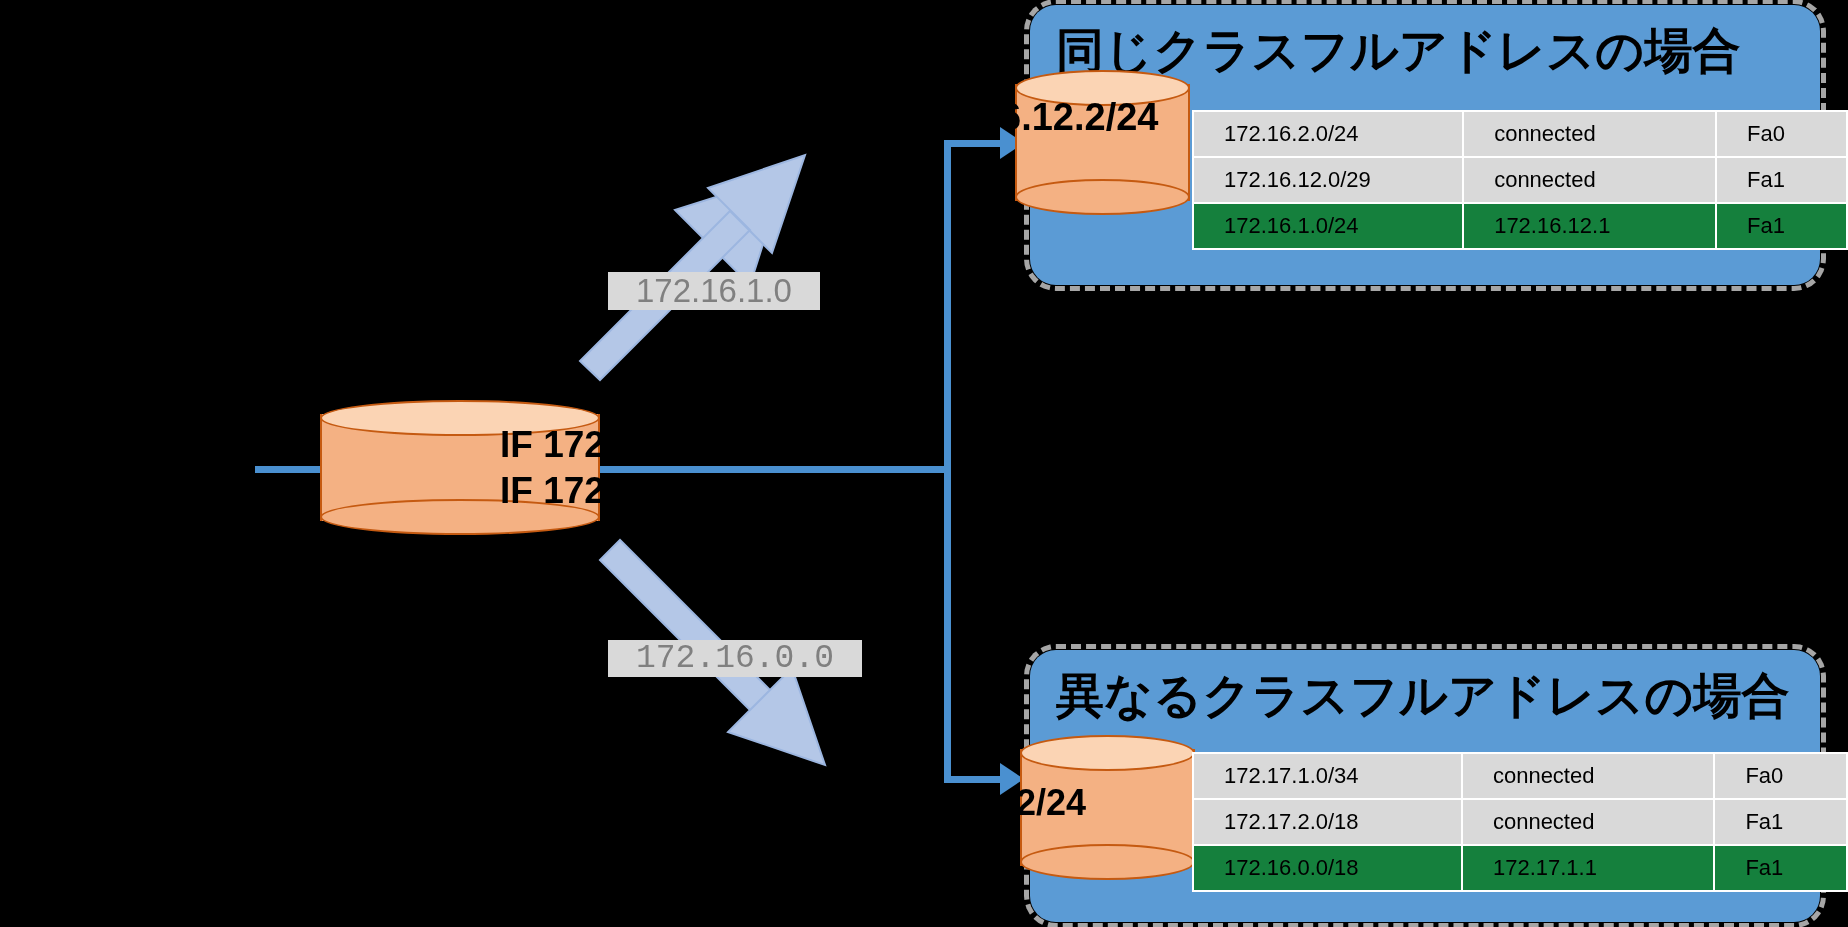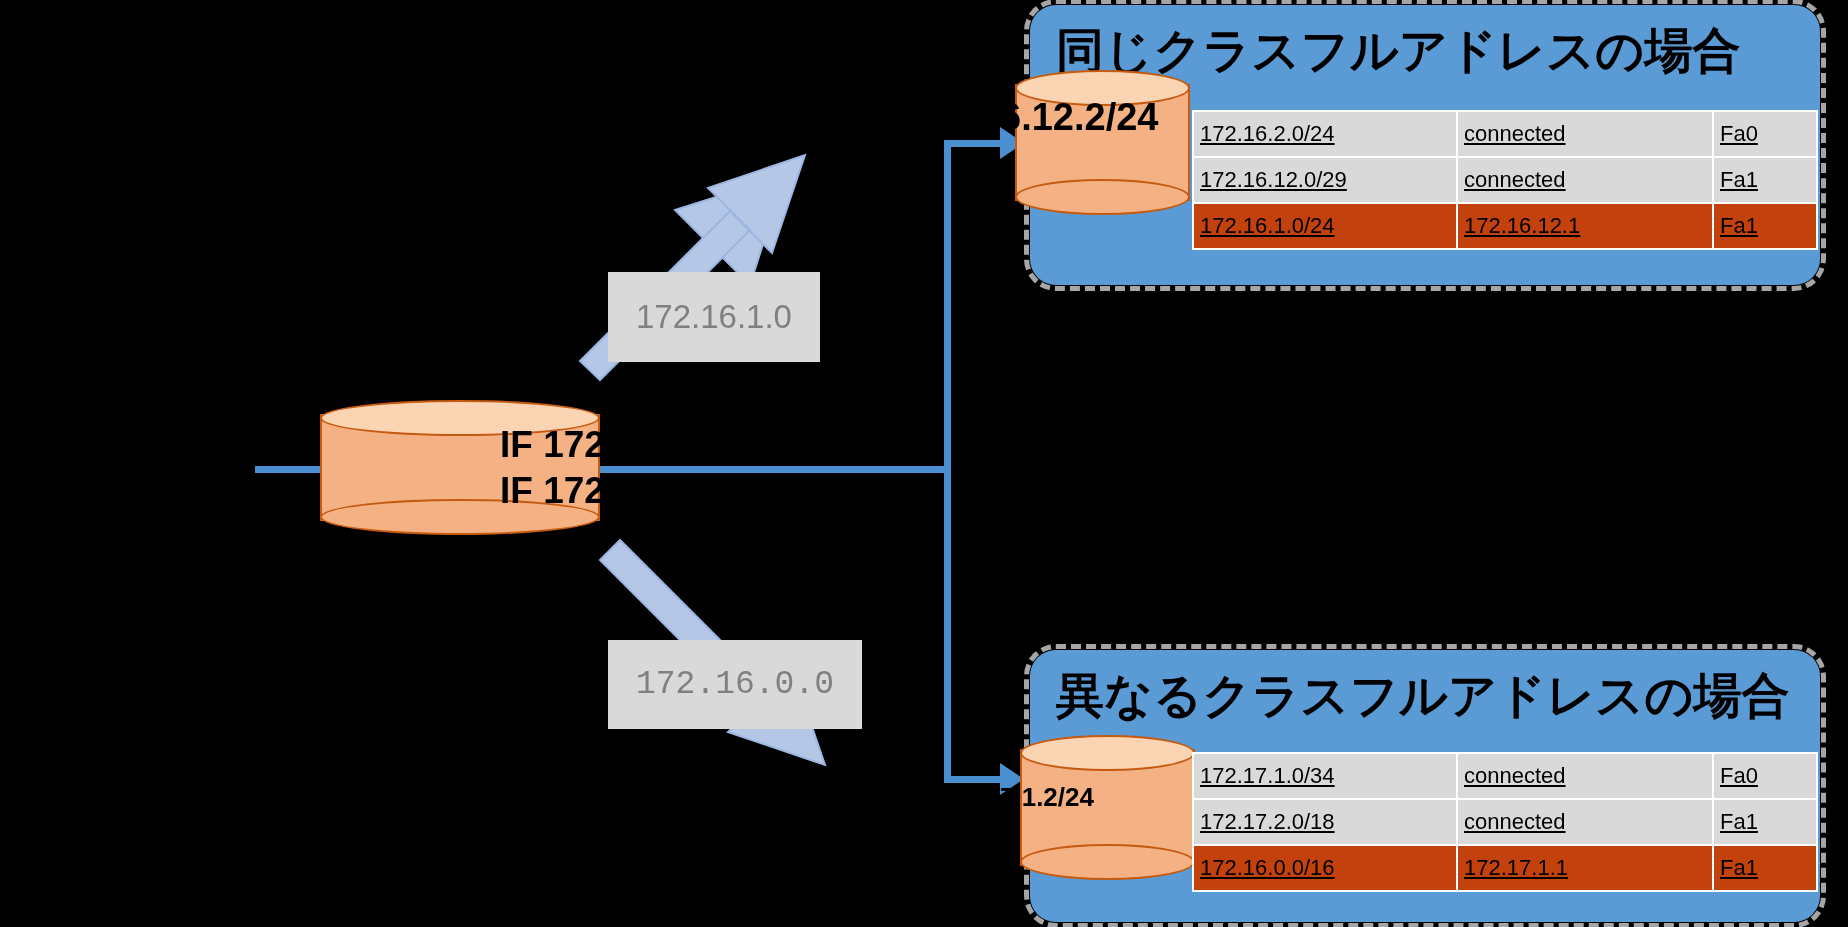--- a/index.html
+++ b/index.html
@@ -33,30 +33,30 @@
 
   #router-main{left:320px;top:400px;width:280px;height:135px;}
   #router-top{left:1015px;top:70px;width:175px;height:145px;}
   #router-bottom{left:1020px;top:735px;width:175px;height:145px;}
 
   
   .iflabel{position:absolute;color:#000;font-size:37px;white-space:nowrap;font-weight:bold;}
   #if-label-1{left:500px;top:424px;}
   #if-label-2{left:500px;top:470px;}
   #router-top-ip{left:1000px;top:96px;font-size:38px;}
-  #router-bottom-ip{left:1000px;top:782px;font-size:26px;}
+  #router-bottom-ip{left:956px;top:782px;font-size:36px;}
 
   
   .rtable{position:absolute;border-collapse:separate;border-spacing:2px;
           background:#fff;}
   #table-top{left:1192px;top:110px;}
   #table-bottom{left:1192px;top:752px;}
   .rtable td{background:#d9d9d9;color:#000;font-size:22px;
-             padding:9px 6px;white-space:nowrap;text-decoration:underline;}
-  .rtable tr.hl td{background:#c2410c;}
+             padding:9px 30px;white-space:nowrap;}
+  .rtable tr.hl td{background:#15803d;}
   .col-net{width:250px;}
   .col-via{width:242px;}
   .col-if{width:90px;}
 
   
   .line{position:absolute;background:#4a90d0;}
   #wire-left{left:255px;top:466px;width:130px;height:7px;}
   #trunk-h{left:520px;top:466px;width:430px;height:7px;}
   #trunk-v{left:944px;top:143px;width:7px;height:640px;}
   #branch-top{left:944px;top:140px;width:65px;height:7px;}
@@ -66,21 +66,21 @@
         border-left:24px solid #4a90d0;}
   #arrow-top{left:1000px;top:127px;}
   #arrow-bottom{left:1000px;top:763px;}
 
   
   .bigarrow{position:absolute;}
   .bigarrow svg{display:block;overflow:visible;}
 
   
   .pktlabel{position:absolute;background:#d9d9d9;color:#808080;
-        font-size:33px;padding:26px 28px;white-space:nowrap;}
+        font-size:33px;padding:0 28px;white-space:nowrap;}
   #pkt-1{left:608px;top:272px;}
   #pkt-2{left:608px;top:640px;font-family:Liberation Mono, monospace;}
 </style>
 </head>
 <body>
 
 <div class="stage">
 
   <div class="line" id="wire-left"></div>
   <div class="line" id="trunk-h"></div>
@@ -164,20 +164,20 @@
         <td class="col-net">172.17.1.0/34</td>
         <td class="col-via">connected</td>
         <td class="col-if">Fa0</td>
       </tr>
       <tr>
         <td class="col-net">172.17.2.0/18</td>
         <td class="col-via">connected</td>
         <td class="col-if">Fa1</td>
       </tr>
       <tr class="hl">
-        <td class="col-net">172.16.0.0/16</td>
+        <td class="col-net">172.16.0.0/18</td>
         <td class="col-via">172.17.1.1</td>
         <td class="col-if">Fa1</td>
       </tr>
     </tbody>
   </table>
 
 </div>
 
 </body></html>

